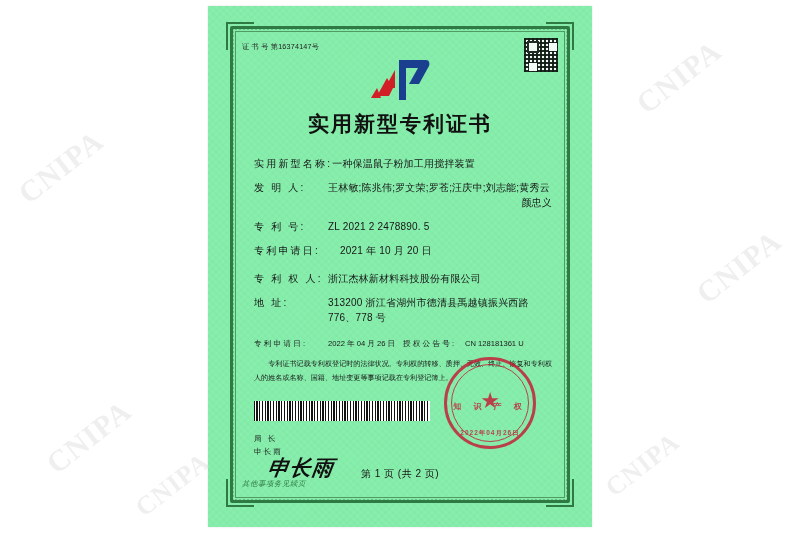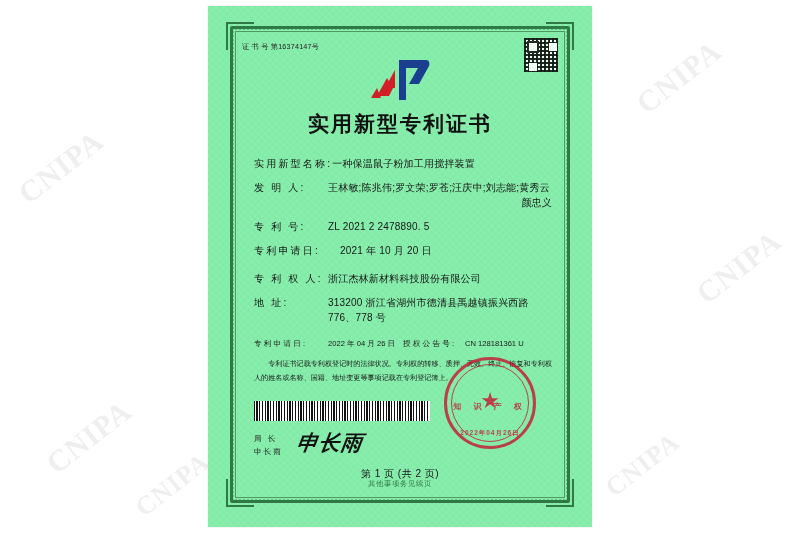--- a/index.html
+++ b/index.html
@@ -184,20 +184,21 @@
     background:
       repeating-linear-gradient(90deg,
         #111 0 1px, #fff 1px 2px, #111 2px 4px, #fff 4px 5px,
         #111 5px 6px, #fff 6px 8px, #111 8px 9px, #fff 9px 11px);
   }
   .sign-area {
     position: relative;
     margin: 12px 0 0 12px;
     display: flex;
     align-items: flex-start;
+    flex-direction: column;
   }
   .sign-labels {
     font-size: 7.6px;
     line-height: 1.7;
     letter-spacing: 2px;
   }
   .signature {
     margin-left: 14px;
     margin-top: -4px;
     font-family: "DejaVu Serif", "Liberation Serif", serif;
@@ -258,24 +259,24 @@
     bottom: 12px;
     text-align: center;
     font-size: 10px;
     color: #161616;
     letter-spacing: 0.5px;
   }
   .footnote {
     position: absolute;
     left: 0; right: 0;
     bottom: 4px;
-    text-align: center;
     font-size: 7.4px;
     color: #2f7a44;
     letter-spacing: 0.6px;
+    font-style: italic;
   }
   
   .wm {
     position: absolute;
     font-family: "Liberation Serif", serif;
     font-size: 30px;
     font-weight: bold;
     color: rgba(120,130,120,0.13);
     transform: rotate(-38deg);
     user-select: none;

